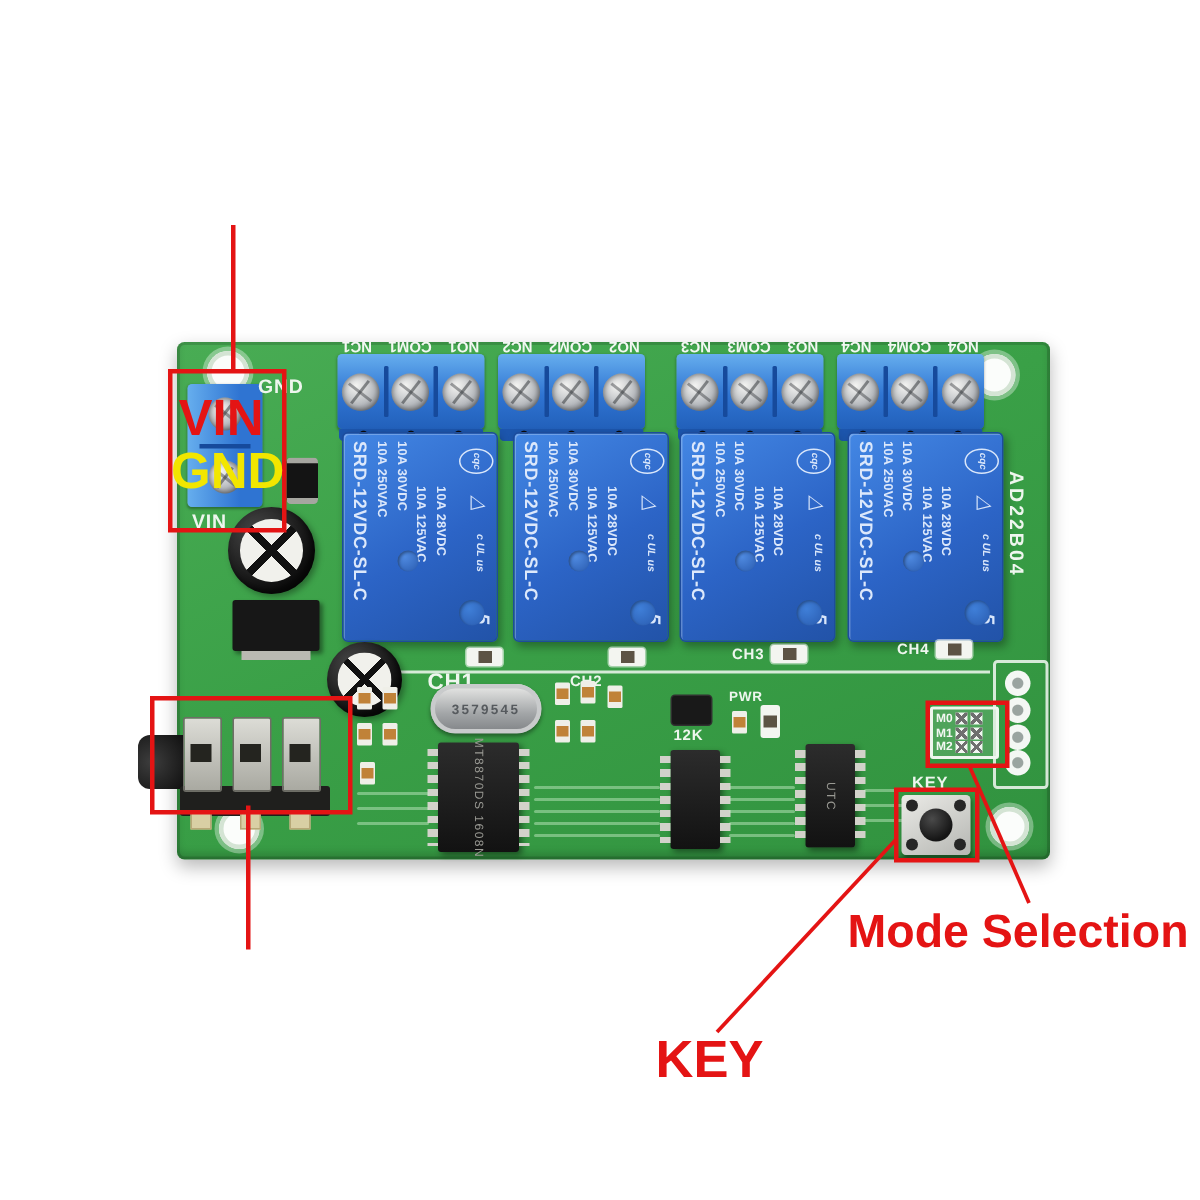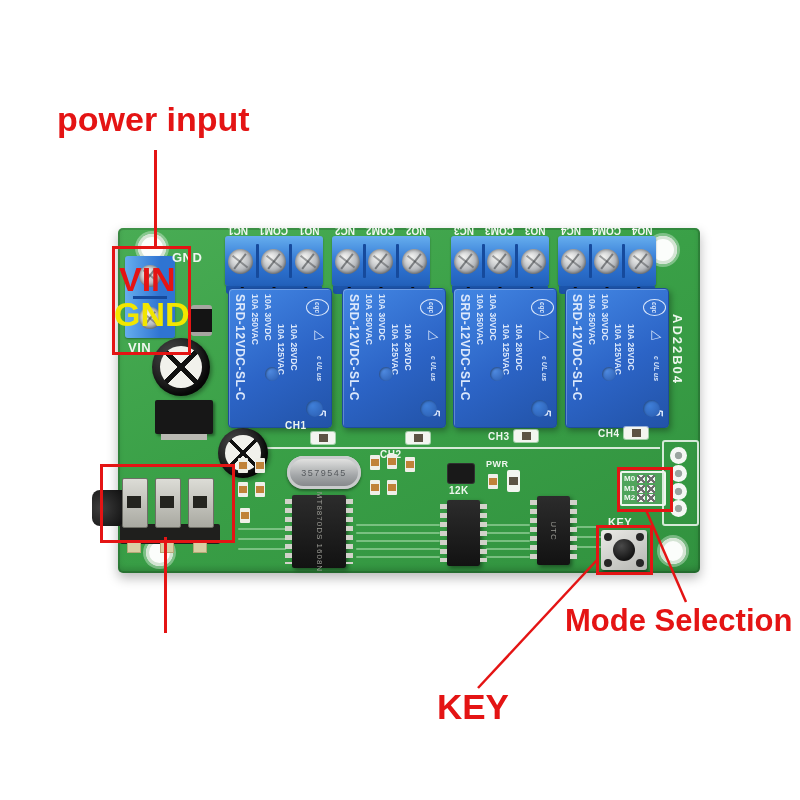--- a/index.html
+++ b/index.html
@@ -57,21 +57,21 @@
 
   
   .led{position:absolute;width:24px;height:12px;background:#f3f5f0;border-radius:2px;box-shadow:0 0 0 1px rgba(255,255,255,.55);}
   .led::after{content:"";position:absolute;left:8px;top:2px;width:9px;height:8px;background:#5c5344;}
   .ledv{position:absolute;width:13px;height:22px;background:#f3f5f0;border-radius:2px;}
   .ledv::after{content:"";position:absolute;left:2px;top:7px;width:9px;height:8px;background:#5c5344;}
   .crystal{position:absolute;left:169px;top:228px;width:74px;height:33px;border-radius:17px;
         background:linear-gradient(#ececea,#a2a5a7 60%,#7e8184);
         box-shadow:0 2px 3px rgba(0,0,0,.4), inset 0 0 0 3px #c9cbcc;
         display:flex;align-items:center;justify-content:center;}
-  .crystal span{font-size:9px;font-weight:normal;color:#565a5e;letter-spacing:1.5px;text-align:right;}
+  .crystal span{font-size:9px;font-weight:bold;color:#565a5e;letter-spacing:1.5px;text-align:right;}
   .ic{position:absolute;border-radius:2px;background:linear-gradient(#2c2c2c,#121212);
       box-shadow:2px 2px 4px rgba(0,0,0,.45);}
   .ic::before,.ic::after{content:"";position:absolute;top:4px;bottom:4px;width:7px;
       background:repeating-linear-gradient(to bottom,#d2d2ca 0 5px,transparent 5px 9px);}
   .ic::before{left:-7px;} .ic::after{right:-7px;}
   .ic .ictext{position:absolute;left:50%;top:50%;transform:translate(-50%,-50%);
       writing-mode:vertical-rl;color:#9a9a94;font-size:8px;letter-spacing:1px;white-space:nowrap;text-align:center;line-height:1.4;}
   .cap{position:absolute;border-radius:50%;
        background:radial-gradient(circle at 32% 28%,#454545,#0c0c0c 72%);
        box-shadow:2px 2px 4px rgba(0,0,0,.35), inset -2px -2px 4px rgba(0,0,0,.6);}
@@ -255,21 +255,21 @@
           <i class="pin5">5</i>
         </span>
       </div>
       <i class="rcorner"></i>
     </div>
 
     <span class="silk" style="left:552px;top:86px;font-size:13px;writing-mode:vertical-rl;letter-spacing:2px;">AD22B04</span>
 
     <div class="silkline" style="left:112px;top:219px;width:430px;height:2px;"></div>
 
-    <span class="silk" style="left:167px;top:192px;font-size:10px;text-align:right;">CH1</span>
+    <span class="silk" style="left:167px;top:218px;font-size:15px;text-align:right;">CH1</span>
     <i class="led" style="left:193px;top:204px;"></i>
     <span class="silk" style="left:262px;top:205px;font-size:10px;margin-top:16px;">CH2</span>
     <i class="led" style="left:288px;top:204px;"></i>
     <span class="silk" style="left:370px;top:203px;font-size:10px;">CH3</span>
     <i class="led" style="left:396px;top:202px;"></i>
     <span class="silk" style="left:480px;top:200px;font-size:10px;">CH4</span>
     <i class="led" style="left:506px;top:199px;"></i>
 
     <div class="crystal">
       <span>3579545</span>
@@ -370,19 +370,18 @@
     <line x1="165.5" y1="537" x2="165.5" y2="633" stroke="#e41414" stroke-width="3"></line>
     <line x1="646" y1="510" x2="686" y2="602" stroke="#e41414" stroke-width="2.5"></line>
     <line x1="597" y1="560" x2="478" y2="688" stroke="#e41414" stroke-width="2.5"></line>
   </svg>
 
   <div class="rbox" style="left:112px;top:246px;width:73px;height:103px;"></div>
   <div class="rbox" style="left:100px;top:464px;width:129px;height:73px;"></div>
   <div class="rbox" style="left:617px;top:467px;width:50px;height:39px;"></div>
   <div class="rbox" style="left:596px;top:525px;width:51px;height:44px;"></div>
 
-  <div class="alabel" style="left:57px;top:100px;font-size:34px;">power input</div>
   <div class="ol-vin">VIN</div>
   <div class="ol-gnd">GND</div>
   <div class="alabel" style="left:565px;top:603px;font-size:31px;">Mode Selection</div>
   <div class="alabel" style="left:437px;top:687px;font-size:35px;">KEY</div>
 
 </div>
 
 </body></html>

